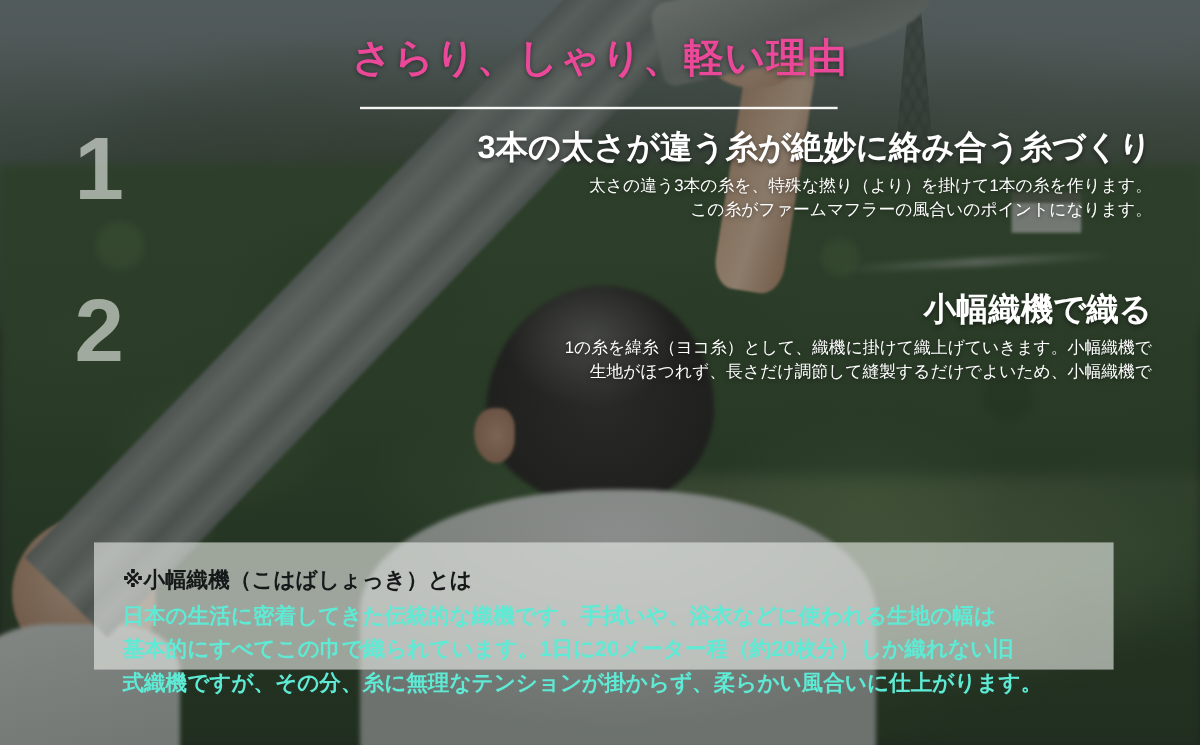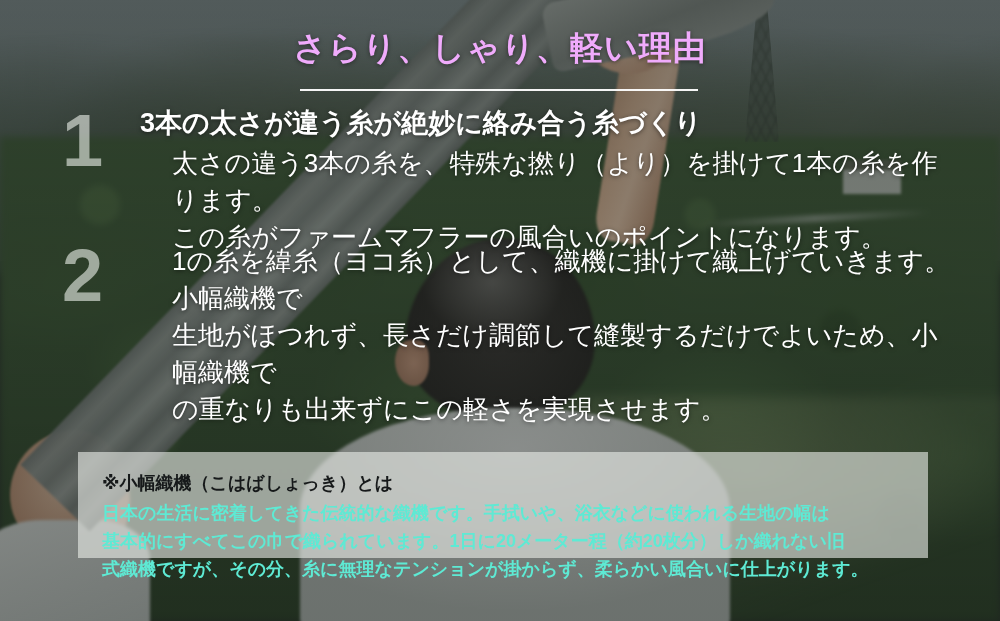--- a/index.html
+++ b/index.html
@@ -175,21 +175,21 @@
     position:absolute; inset:0;
     background: linear-gradient(180deg, rgba(22,28,26,.50) 0%, rgba(20,26,24,.44) 45%, rgba(18,24,22,.50) 100%);
   }
 
   
   .content { position:absolute; inset:0; }
 
   .title {
     position:absolute; left:0; top:26px; width:100%;
     text-align:center;
-    color:#f0abfc;
+    color:#ec4899;
     font-size:33px;
     font-weight:700;
     letter-spacing:1px;
     text-shadow:0 1px 4px rgba(0,0,0,.45);
   }
   .title-rule {
     position:absolute; left:300px; top:89px; width:398px; height:2px;
     background:#ffffff; opacity:.95;
   }
 
@@ -199,33 +199,33 @@
 
   .step-num {
     position:absolute; left:0; top:0;
     width:72px;
     font-size:74px;
     font-weight:700;
     line-height:.9;
     color:rgba(233,238,230,.62);
     letter-spacing:-2px;
   }
-  .step-body { margin-left:78px; }
+  .step-body { margin-left:78px;text-align:right; }
 
   .step-head {
     color:#ffffff;
     font-size:27px;
     font-weight:700;
     line-height:1.15;
     margin-bottom:6px;
     text-shadow:0 1px 4px rgba(0,0,0,.5);
   }
   .step-line {
     color:#ffffff;
-    font-size:26px;
+    font-size:14px;
     line-height:1.42;
     text-shadow:0 1px 4px rgba(0,0,0,.5);
     margin-left:32px;
   }
 
   .note {
     position:absolute;
     left:78px; top:452px; width:850px; height:106px;
     background: rgba(232,236,230,.62);
     backdrop-filter: blur(1px);
@@ -283,23 +283,23 @@
       <div class="step-body">
         <div class="step-head">3本の太さが違う糸が絶妙に絡み合う糸づくり</div>
         <div class="step-line">太さの違う3本の糸を、特殊な撚り（より）を掛けて1本の糸を作ります。</div>
         <div class="step-line">この糸がファームマフラーの風合いのポイントになります。</div>
       </div>
     </div>
 
     <div class="step step-2">
       <div class="step-num">2</div>
       <div class="step-body">
+        <div class="step-head">小幅織機で織る</div>
         <div class="step-line">1の糸を緯糸（ヨコ糸）として、織機に掛けて織上げていきます。小幅織機で</div>
         <div class="step-line">生地がほつれず、長さだけ調節して縫製するだけでよいため、小幅織機で</div>
-        <div class="step-line">の重なりも出来ずにこの軽さを実現させます。</div>
       </div>
     </div>
 
     <div class="note">
       <div class="note-inner">
         <div class="note-title">※小幅織機（こはばしょっき）とは</div>
         <div class="note-line">日本の生活に密着してきた伝統的な織機です。手拭いや、浴衣などに使われる生地の幅は</div>
         <div class="note-line">基本的にすべてこの巾で織られています。1日に20メーター程（約20枚分）しか織れない旧</div>
         <div class="note-line">式織機ですが、その分、糸に無理なテンションが掛からず、柔らかい風合いに仕上がります。</div>
       </div>

